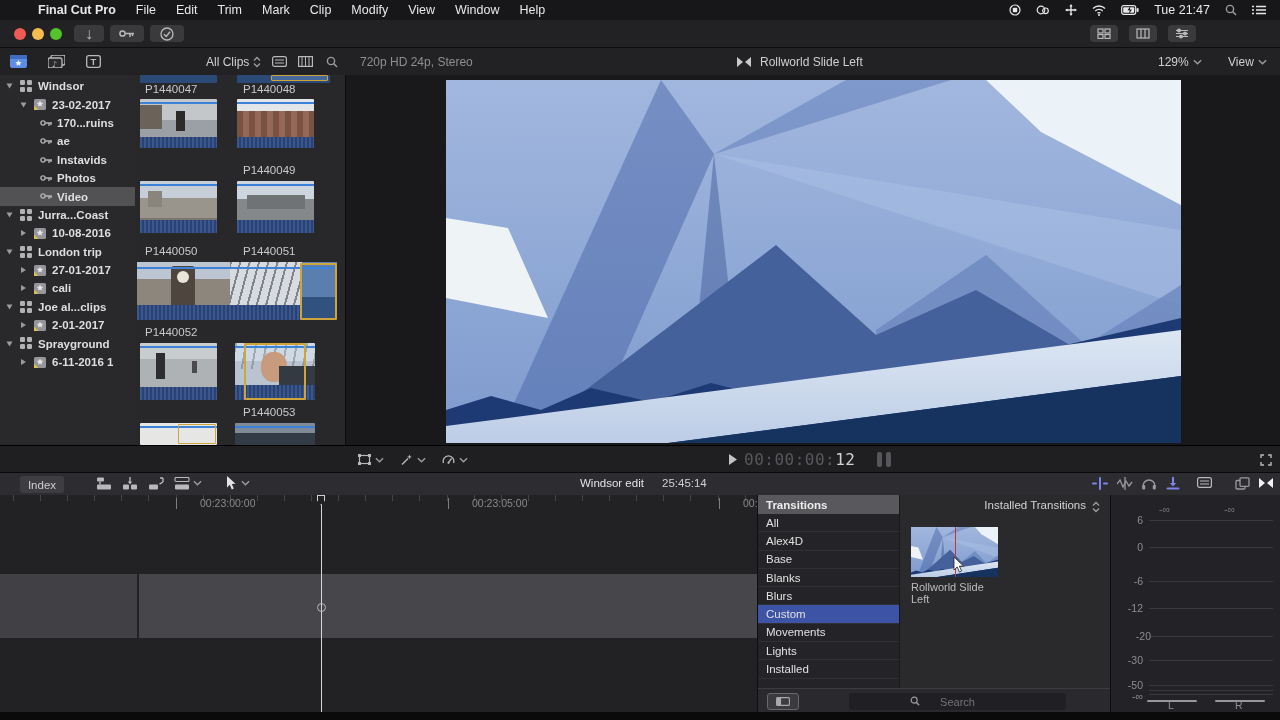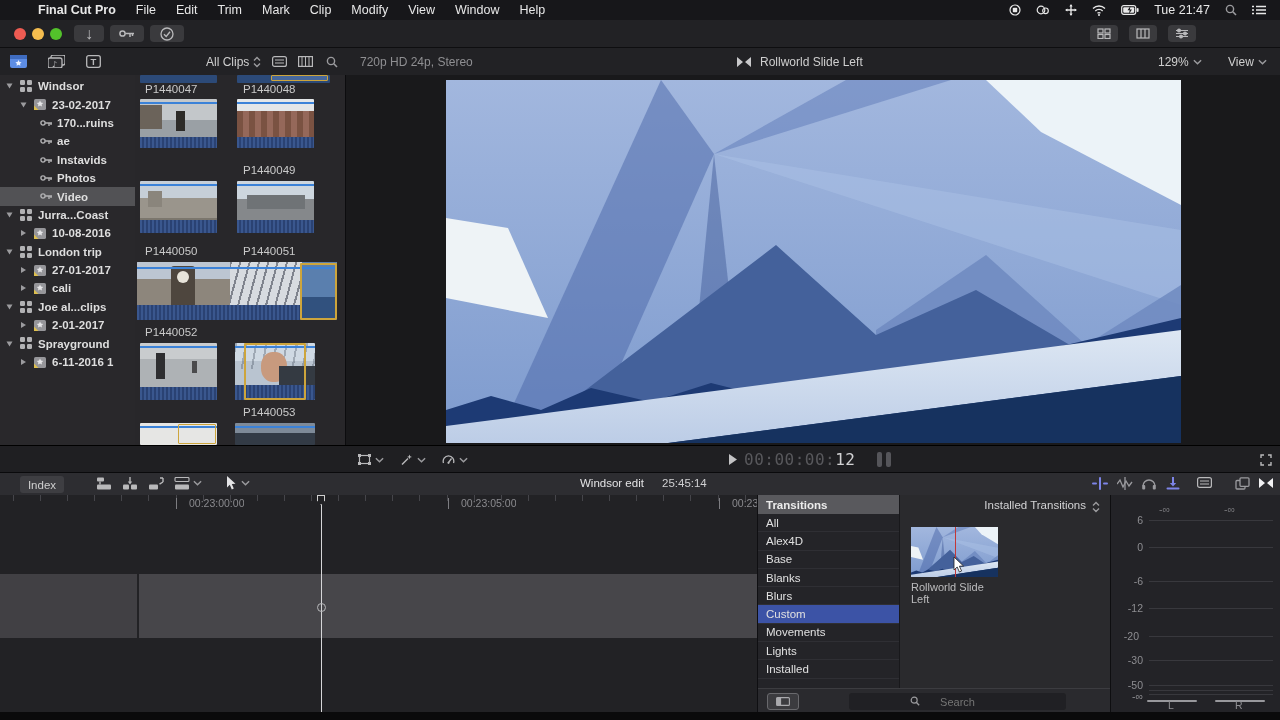--- a/index.html
+++ b/index.html
@@ -64,21 +64,21 @@
   .index-btn{position:absolute;left:20px;top:3px;width:44px;height:17px;background:#3e3e42;border-radius:3px;
              display:flex;align-items:center;justify-content:center;color:#cfcfcf;}
   .tl-ic{position:absolute;top:4px;}
 
   
   .timeline{position:absolute;top:495px;left:0;width:757px;height:217px;background:#222225;overflow:hidden;}
   .ruler{position:absolute;top:0;left:0;right:0;height:17px;color:#8a8a8e;font-size:10.5px;}
   .ticks{position:absolute;top:0;left:13px;right:0;height:6px;
          background:repeating-linear-gradient(90deg,#45454a 0 1px,rgba(0,0,0,0) 1px 27.1px);}
   .ruler-label{position:absolute;top:3px;height:11px;line-height:11px;border-left:1px solid #7d7d81;
-               padding-left:12px;white-space:nowrap;overflow:hidden;}
+               padding-left:23px;white-space:nowrap;overflow:hidden;}
   .lane{position:absolute;top:79px;height:64px;}
   .playhead-line{position:absolute;left:321px;top:0;width:1px;height:217px;background:#d6d6d8;}
   .playhead-top{position:absolute;left:317px;top:0;width:8px;height:10px;border:1px solid #cfcfcf;box-sizing:border-box;
                 clip-path:polygon(0 0,100% 0,100% 55%,50% 100%,0 55%);background:#222225;}
   .playhead-dot{position:absolute;left:317px;top:108px;width:7px;height:7px;border:1px solid #b7b7ba;border-radius:50%;}
 
   
   .transitions{position:absolute;top:495px;left:757px;width:353px;height:217px;background:#2a2a2d;border-left:1px solid #0f0f12;box-sizing:border-box;}
   .cat-list{position:absolute;left:0;top:0;width:141px;height:193px;background:#242428;border-right:1px solid #18181b;}
   .cat-header{height:19px;background:#59595d;color:#ececec;display:flex;align-items:center;
@@ -851,21 +851,21 @@
     <span class="m-peak" style="left:113px;">-∞</span>
     <div class="m-line" style="top:25px;"></div>
       <span class="m-lbl" style="left:4px;top:25px;">6</span>
     <div class="m-line" style="top:52px;"></div>
       <span class="m-lbl" style="left:4px;top:52px;">0</span>
     <div class="m-line" style="top:86px;"></div>
       <span class="m-lbl" style="left:4px;top:86px;">-6</span>
     <div class="m-line" style="top:113px;"></div>
       <span class="m-lbl" style="left:4px;top:113px;">-12</span>
     <div class="m-line" style="top:141px;"></div>
-      <span class="m-lbl" style="left:0;top:141px;">-20</span>
+      <span class="m-lbl" style="left:12px;top:141px;">-20</span>
     <div class="m-line" style="top:165px;"></div>
       <span class="m-lbl" style="left:4px;top:165px;">-30</span>
     <div class="m-line" style="top:190px;"></div>
       <span class="m-lbl" style="left:4px;top:190px;">-50</span>
     <div class="m-line" style="top:195px;"></div>
     <div class="m-line" style="top:199px;"></div>
     <span class="m-lbl" style="left:4px;top:201px;">-∞</span>
     <div class="m-bar" style="left:36px;top:205px;width:50px;"></div>
     <div class="m-bar" style="left:104px;top:205px;width:50px;"></div>
     <span class="m-ch" style="left:57px;">L</span>

